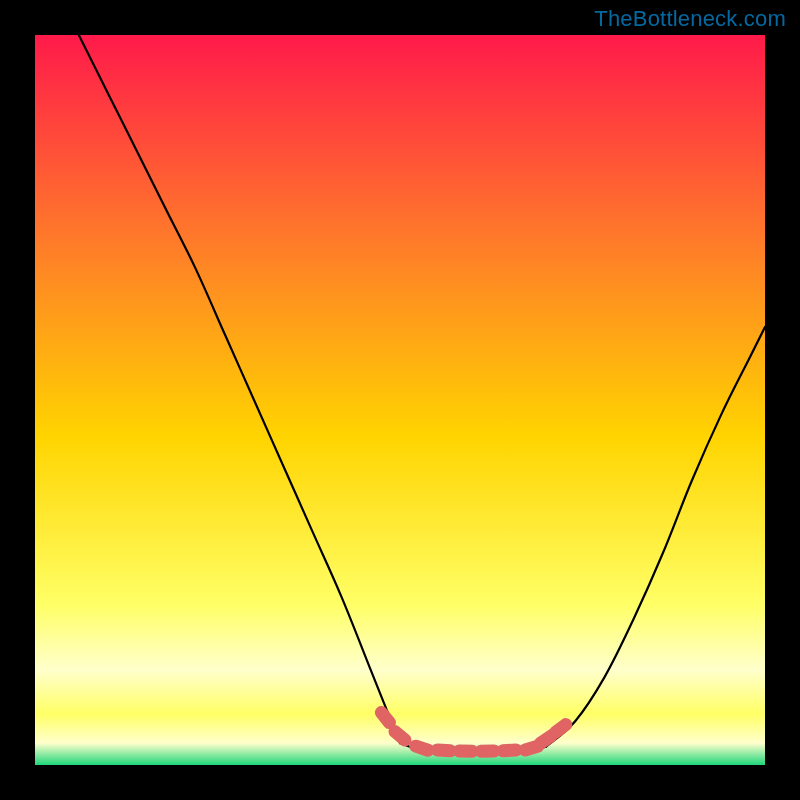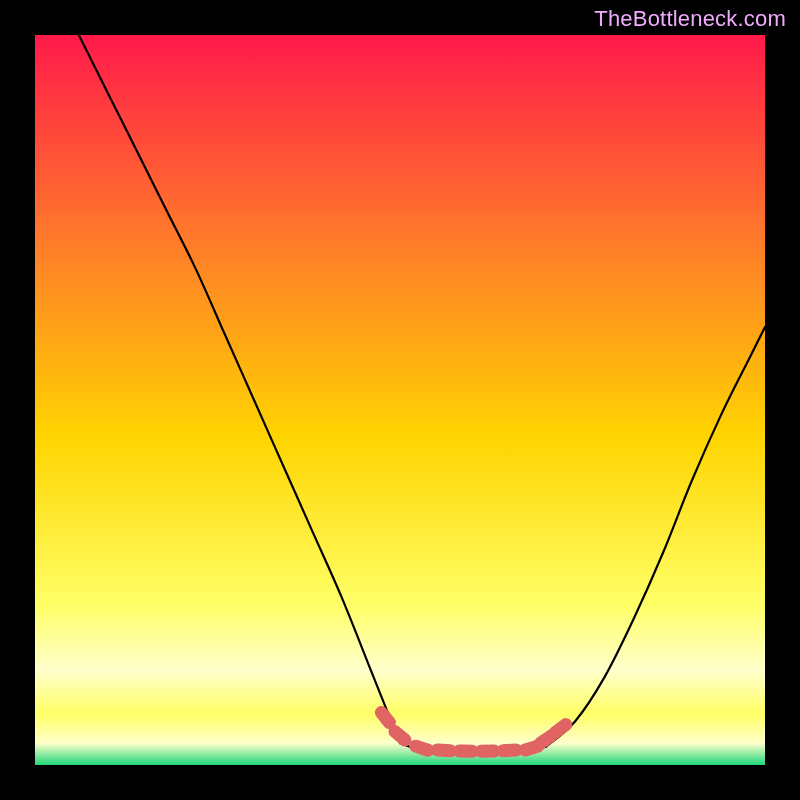--- a/index.html
+++ b/index.html
@@ -9,21 +9,21 @@
     height: 800px;
     background: #000;
     position: relative;
   }
   .watermark {
     position: absolute;
     top: 6px;
     right: 14px;
     font-family: Arial, Helvetica, sans-serif;
     font-size: 22px;
-    color: #f0abfc;
+    color: #0369a1;
     font-weight: 400;
     letter-spacing: 0.2px;
   }
   .plot-wrap {
     position: absolute;
     left: 35px;
     top: 35px;
     width: 730px;
     height: 730px;
   }

